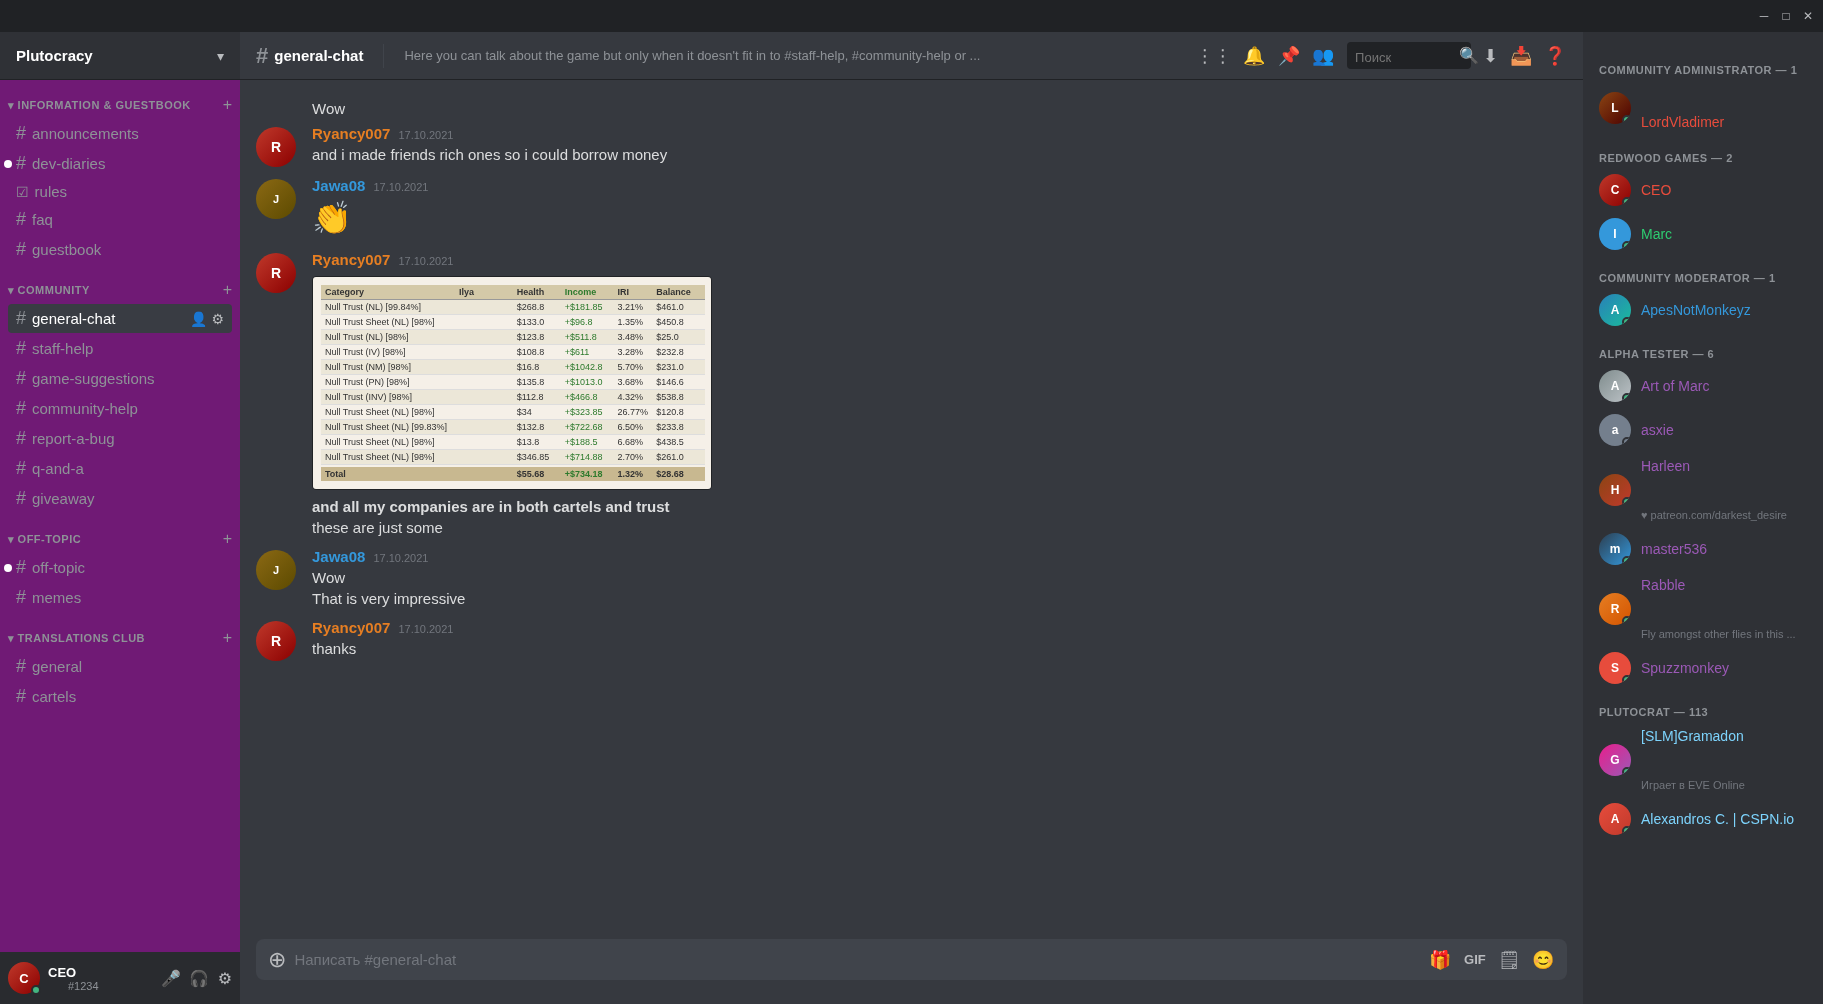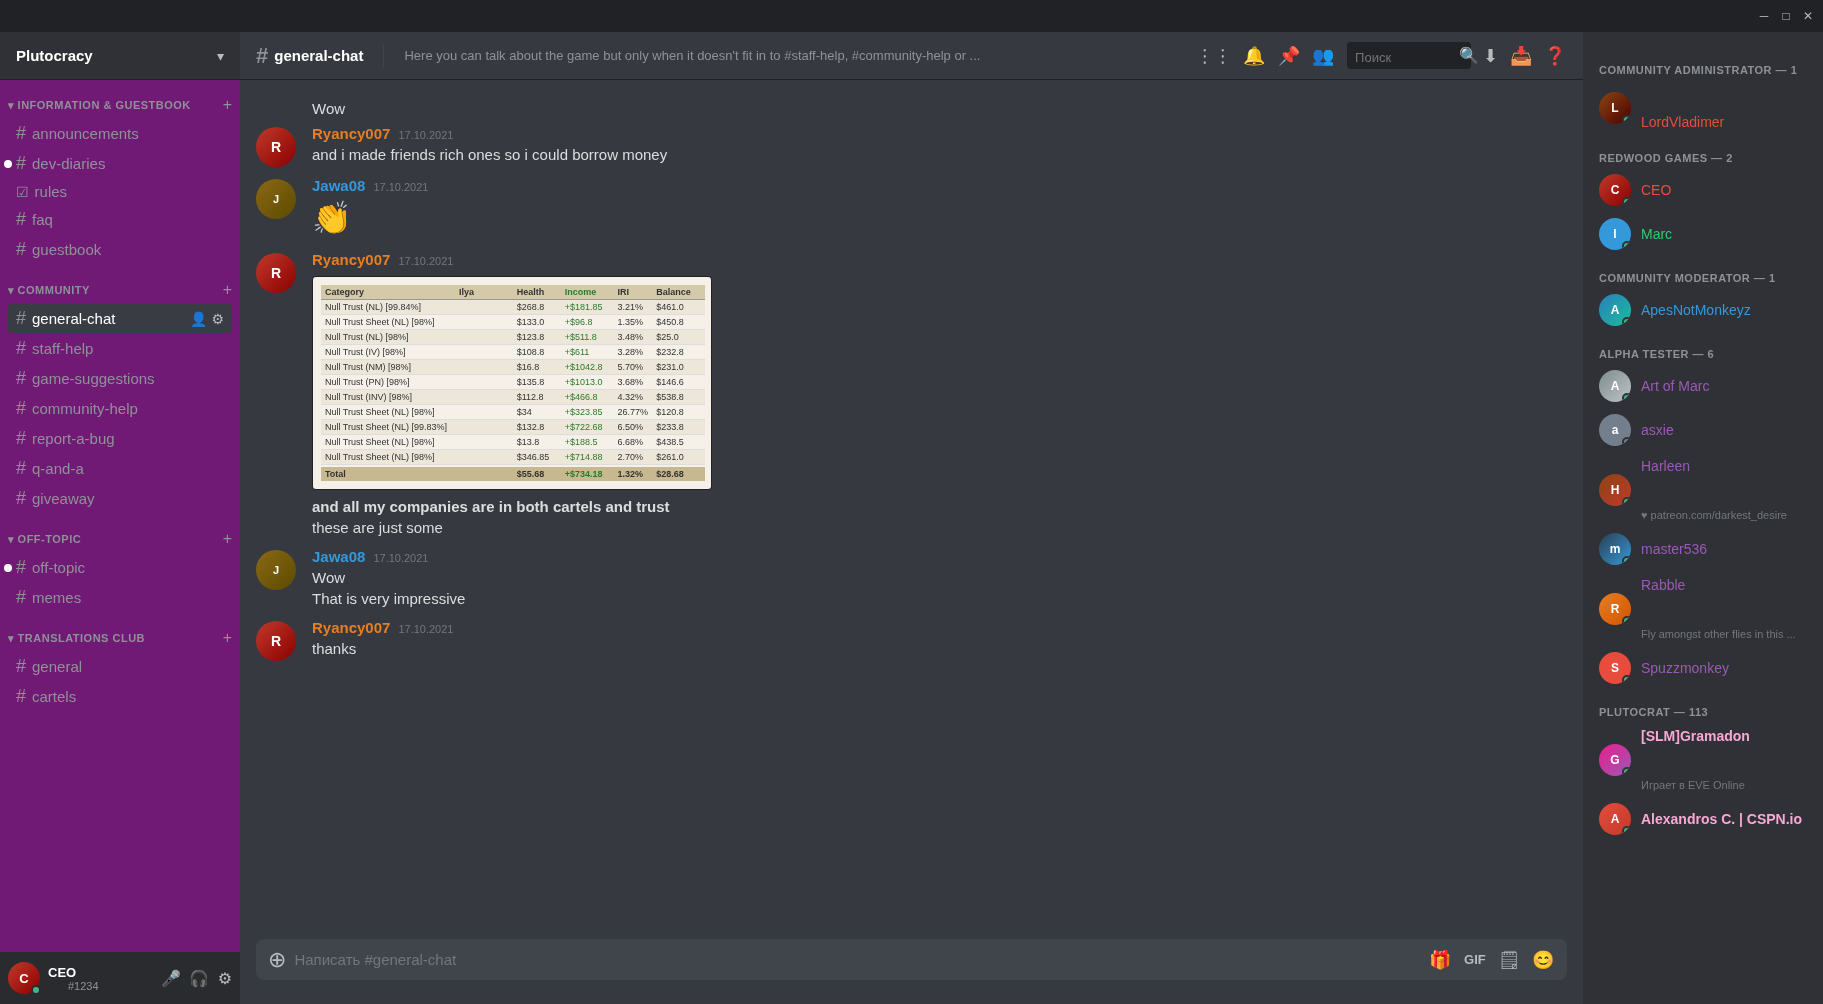--- a/index.html
+++ b/index.html
@@ -410,21 +410,21 @@
     .member-name { font-size: 14px; font-weight: 500; }
     .member-subtitle { font-size: 11px; color: #72767d; margin-top: 35px; }
     .member-name-col { display: flex; flex-direction: column; }
 
     
     .role-lord { color: #e74c3c; margin-top: 28px; }
     .role-ceo { color: #e74c3c; }
     .role-ilya { color: #2ecc71; }
     .role-moderator { color: #3498db; }
     .role-alpha { color: #9b59b6; }
-    .role-plutocrat { color: #f9a8d4; font-weight: bold; }
+    .role-plutocrat { color: #7dd3fc; }
 
     
     .av-lord { background: linear-gradient(135deg, #8b4513, #4a0000); }
     .av-ceo { background: linear-gradient(135deg, #c0392b, #8b0000); }
     .av-ilya { background: #3498db; }
     .av-apes { background: linear-gradient(135deg, #2980b9, #1abc9c); }
     .av-marc { background: linear-gradient(135deg, #7f8c8d, #bdc3c7); }
     .av-asxie { background: #747f8d; }
     .av-harleen { background: linear-gradient(135deg, #8b4513, #c0392b); }
     .av-master { background: linear-gradient(135deg, #2c3e50, #3498db); }

